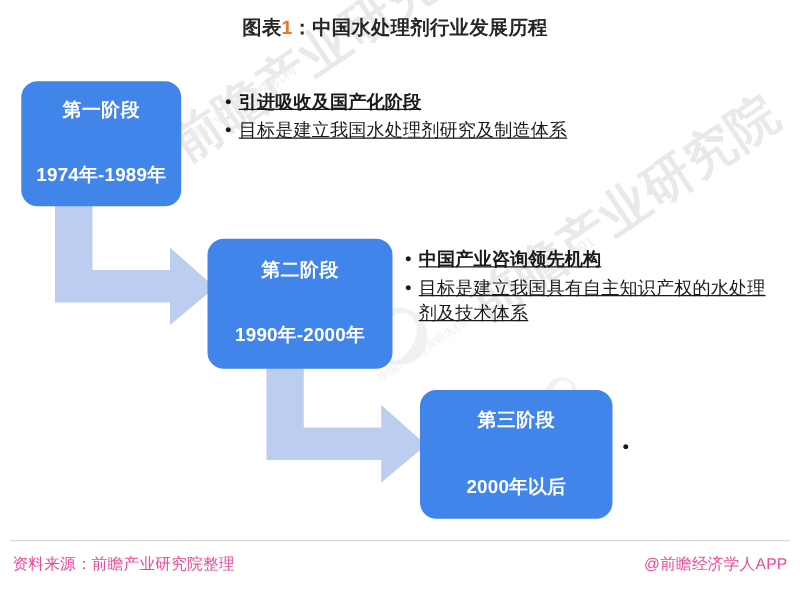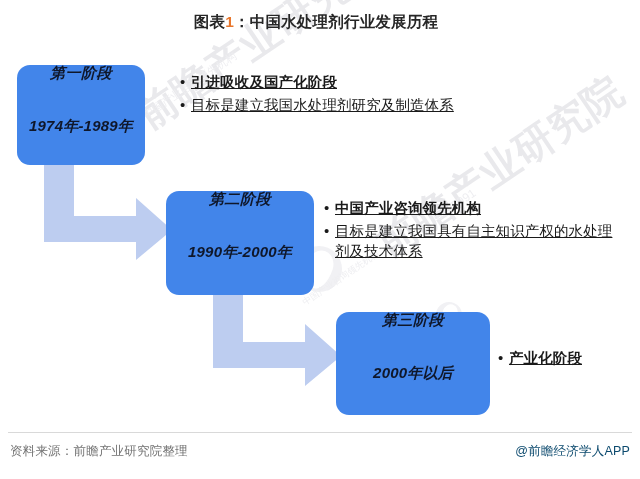--- a/index.html
+++ b/index.html
@@ -80,24 +80,24 @@
   }
 
   
   .stage-box {
     position: absolute;
     background: #4285ea;
     border-radius: 13px;
     display: flex;
     flex-direction: column;
     align-items: center;
-    color: #0f172a;
+    justify-content: center;
+    color: #ffffff;
     z-index: 5;
     box-sizing: border-box;
-    font-style: italic;
   }
   .stage-box .st-name {
     font-size: 15px;
     font-weight: 700;
     line-height: 1.1;
     margin-bottom: 12px;
     letter-spacing: .5px;
   }
   .stage-box .st-period {
     font-size: 15px;
@@ -162,30 +162,30 @@
     width: 624px;
     height: 1px;
     background: #d9d9d9;
     z-index: 4;
   }
   .footer-left {
     position: absolute;
     left: 10px;
     top: 443px;
     font-size: 12.5px;
-    color: #737373;
+    color: #ec4899;
     z-index: 6;
     letter-spacing: .2px;
   }
   .footer-right {
     position: absolute;
     right: 10px;
     top: 443px;
     font-size: 12.5px;
-    color: #0c4a6e;
+    color: #ec4899;
     z-index: 6;
     letter-spacing: .2px;
   }
 </style>
 </head>
 <body>
 
 <div id="figure-root">
 
   <div class="wm-layer">
@@ -249,21 +249,20 @@
     </div>
     <div class="bullet-row">
       <span class="bullet-dot">•</span>
       <span class="bullet-text">目标是建立我国具有自主知识产权的水处理剂及技术体系</span>
     </div>
   </div>
 
   <div class="bullets" id="bullets-3">
     <div class="bullet-row">
       <span class="bullet-dot">•</span>
-      <span class="bullet-text bold">产业化阶段</span>
     </div>
   </div>
 
   <div class="footer-rule"></div>
   <div class="footer-left">资料来源：前瞻产业研究院整理</div>
   <div class="footer-right">@前瞻经济学人APP</div>
 
 </div>
 
 </body></html>

